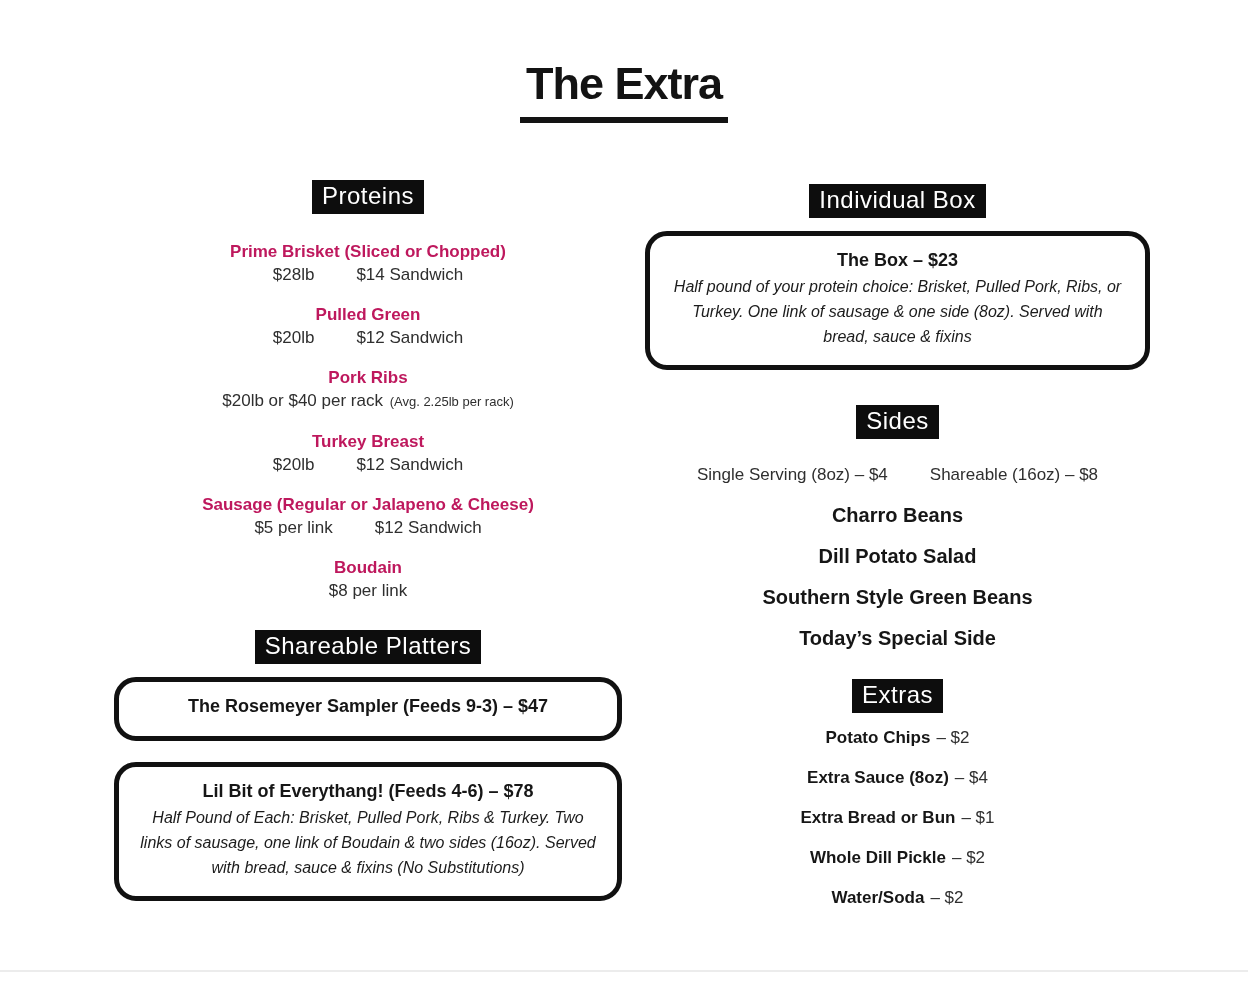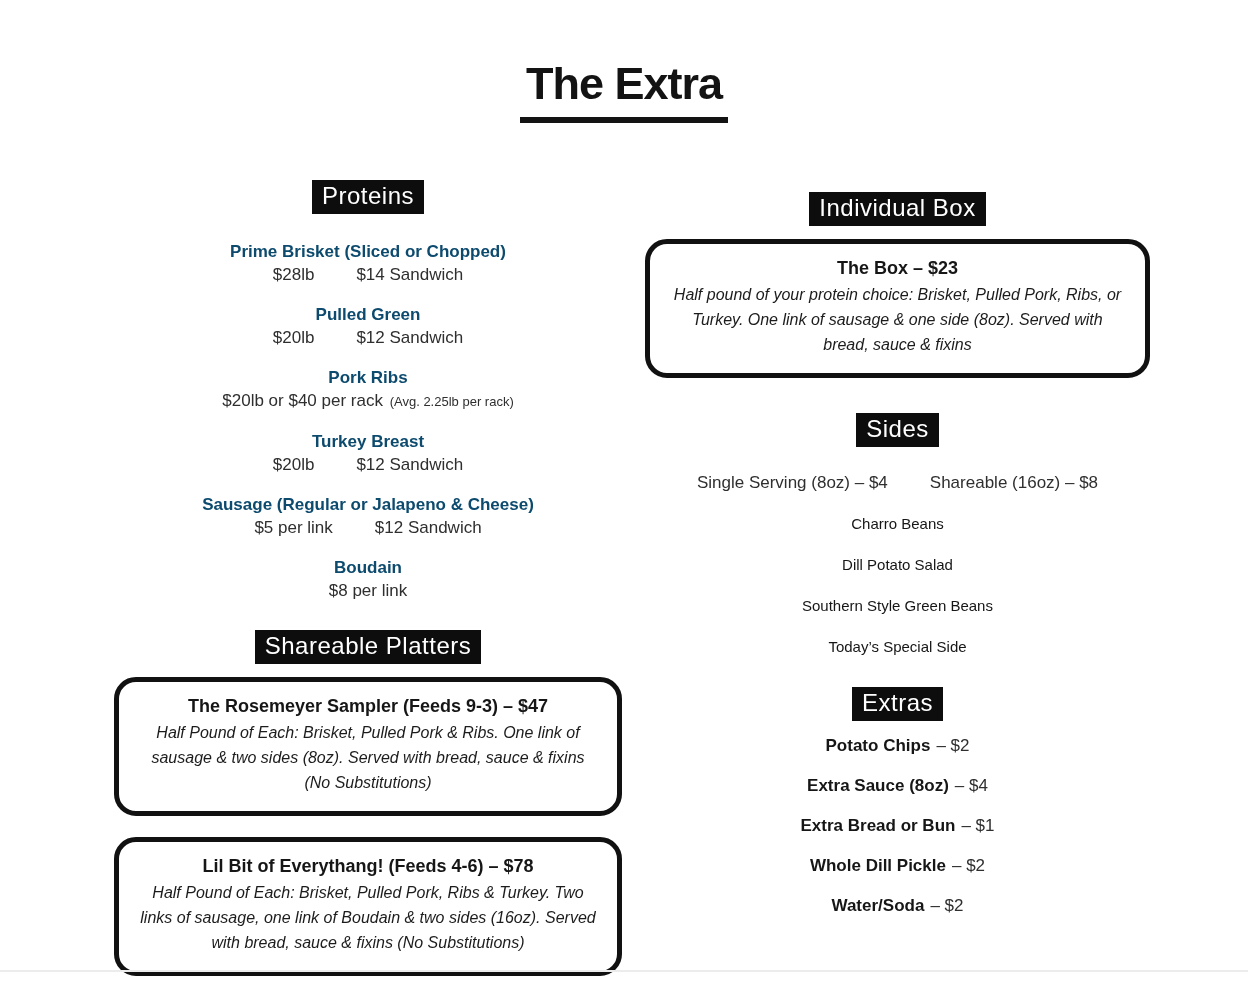--- a/index.html
+++ b/index.html
@@ -30,40 +30,40 @@
     color: #131313;
     border-bottom: 6px solid #131313;
     padding: 0 6px 7px 6px;
     margin: 0;
   }
   .col {
     position: absolute;
     text-align: center;
   }
   .col-left  { left: 114px;  top: 180px; width: 508px; }
-  .col-right { left: 645px; top: 192px; width: 505px; }
+  .col-right { left: 645px; top: 184px; width: 505px; }
 
   .sec-header-wrap { text-align: center; }
   .sec-header {
     display: inline-block;
     background: #0d0d0d;
     color: #ffffff;
     font-size: 24px;
     font-weight: 500;
     letter-spacing: 0.5px;
     padding: 2px 10px 4px 10px;
   }
   .mb-sec { margin-bottom: 26px; }
 
   .menu-item { margin-bottom: 17px; }
   .item-name {
     font-size: 17px;
     font-weight: bold;
     line-height: 23px;
-    color: #0c4a6e;
+    color: #be185d;
   }
   .price-line {
     font-size: 17px;
     font-weight: normal;
     line-height: 23px;
     color: #2f2f2f;
   }
   .price-line .p { margin: 5px 21px; }
   .price-line .p-single { margin: 0; }
   .price-note { font-size: 13px; color: #2f2f2f; margin-left: 2px; }
@@ -98,22 +98,22 @@
     margin-top: 25px;
     display: flex;
     justify-content: center;
     gap: 42px;
     font-size: 17px;
     color: #2f2f2f;
     line-height: 21px;
   }
   .side-item {
     margin-top: 20px;
-    font-size: 15px;
-    font-weight: normal;
+    font-size: 20px;
+    font-weight: bold;
     line-height: 21px;
     color: #161616;
   }
   .side-item-first { margin-top: 20px; }
 
   .extra-item {
     margin-top: 18px;
     display: flex;
     justify-content: center;
     align-items: baseline;
@@ -192,21 +192,20 @@
     </div>
   </section>
 
   <section>
     <div class="sec-header-wrap platters-header-wrap">
       <span class="sec-header">Shareable Platters</span>
     </div>
 
     <div class="platter-box">
       <div class="platter-title">The Rosemeyer Sampler (Feeds 9-3) – $47</div>
-      <div class="platter-desc">Half Pound of Each: Brisket, Pulled Pork &amp; Ribs. One link of sausage &amp; two sides (8oz). Served with bread, sauce &amp; fixins (No Substitutions)</div>
     </div>
 
     <div class="platter-box gap-between-boxes">
       <div class="platter-title">Lil Bit of Everythang! (Feeds 4-6) – $78</div>
       <div class="platter-desc">Half Pound of Each: Brisket, Pulled Pork, Ribs &amp; Turkey. Two links of sausage, one link of Boudain &amp; two sides (16oz). Served with bread, sauce &amp; fixins (No Substitutions)</div>
     </div>
   </section>
 
 </div>
 

